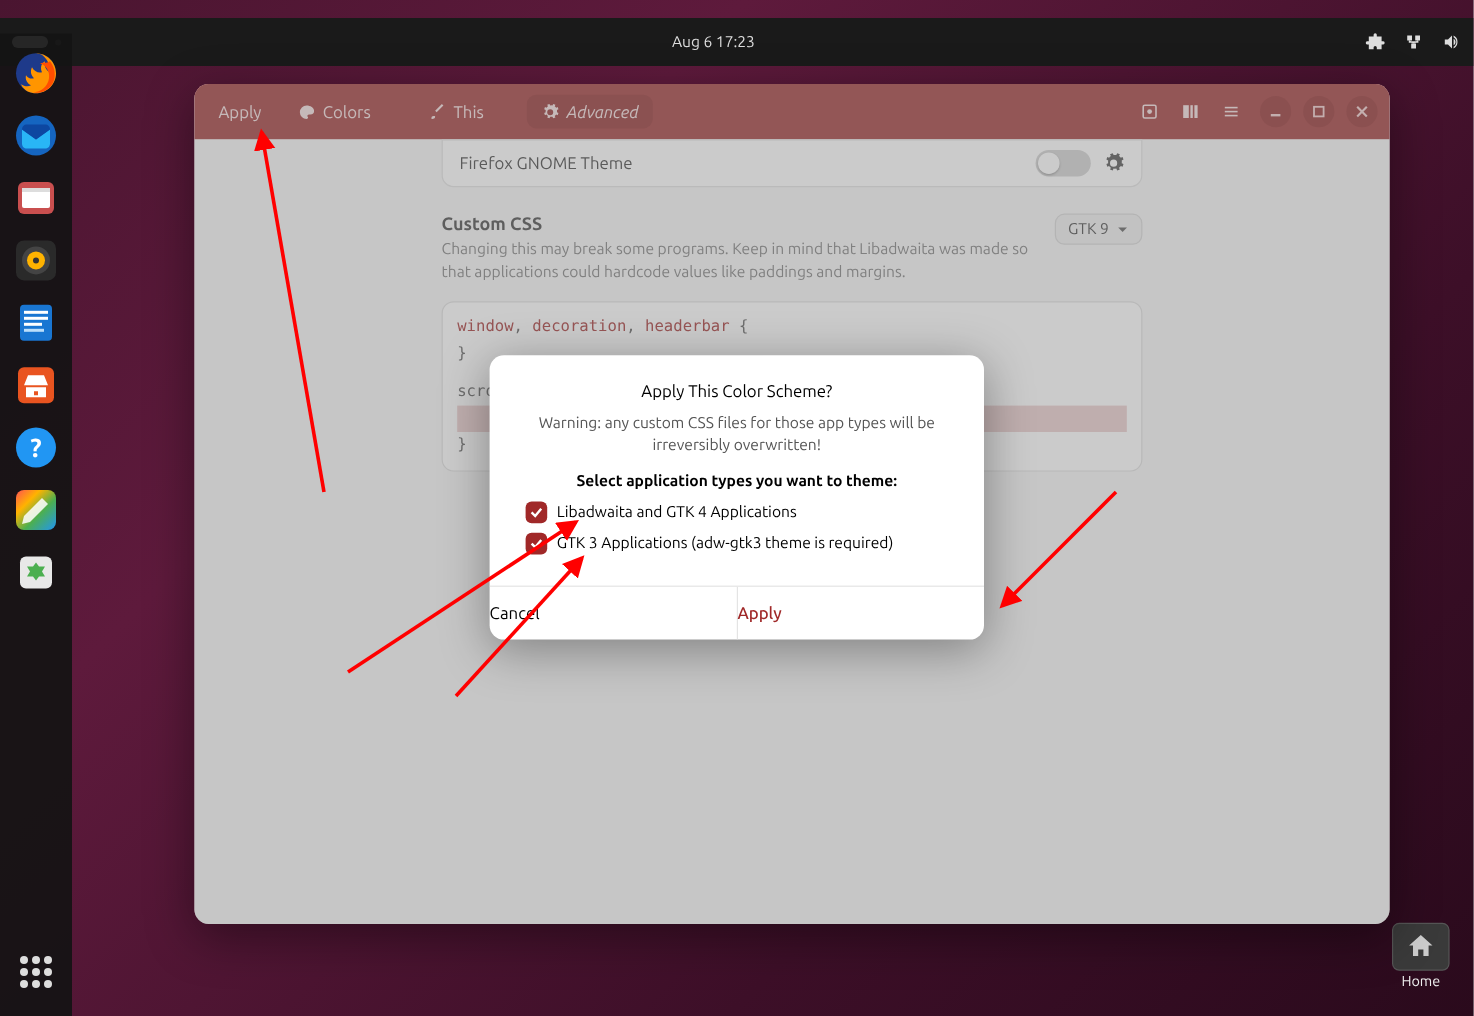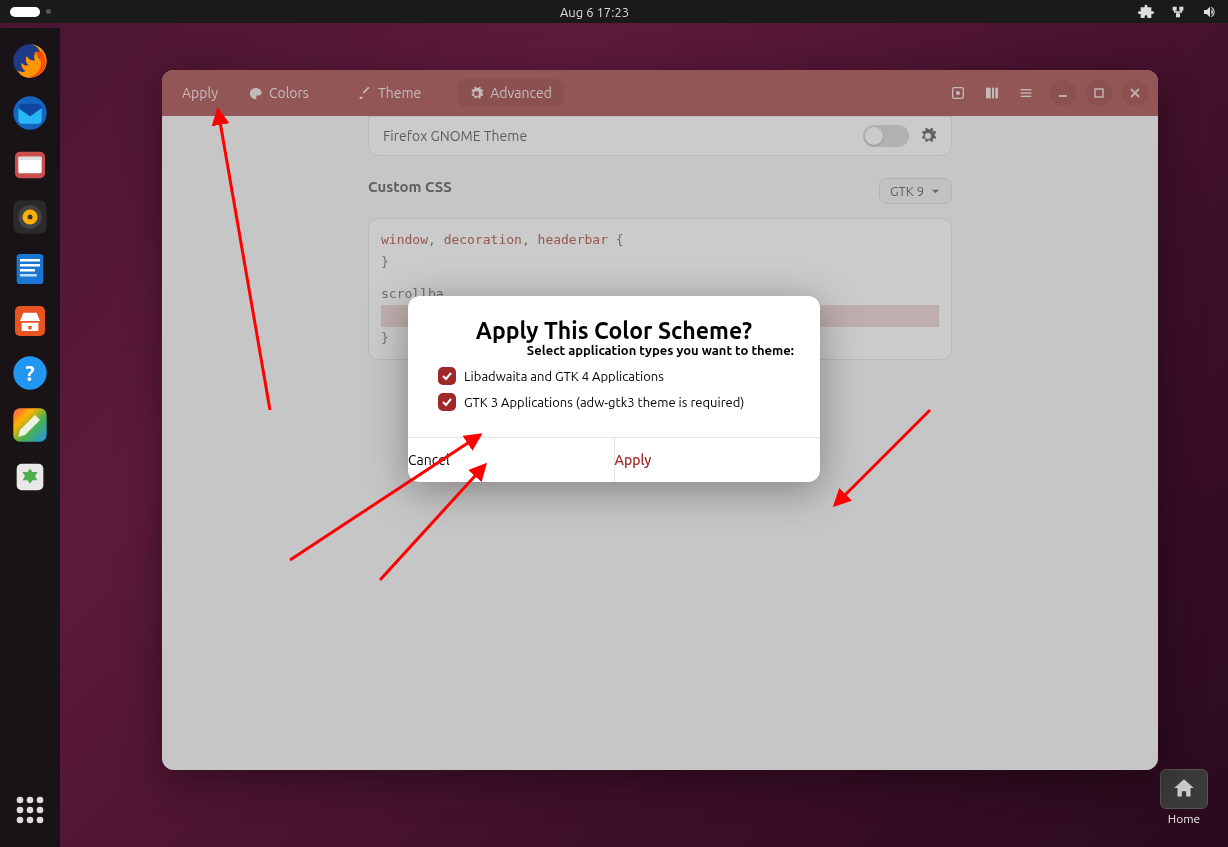--- a/index.html
+++ b/index.html
@@ -3,23 +3,23 @@
 <meta charset="utf-8">
 <style>
 * { margin: 0; padding: 0; box-sizing: border-box; }
 body {
   width: 1228px; height: 847px;
   font-family: Ubuntu, "Segoe UI", sans-serif;
   background: linear-gradient(135deg, #4a1530 0%, #5e1a3c 30%, #3d0f28 70%, #2a0a1c 100%);
   position: relative; overflow: hidden;
 }
 .topbar {
-  height: 23px; background: #1a1a1a; color: #ddd;
+  height: 40px; background: #1a1a1a; color: #ddd;
   display: flex; align-items: center; font-size: 13px;
-  padding: 0 10px; justify-content: space-between;
+  padding: 0 10px; justify-content: space-between; margin-top: 15px;
 }
 .topbar .left { display:flex; align-items:center; gap:6px; }
 .topbar .pill { background:#fff; width:30px; height:10px; border-radius:5px; }
 .topbar .dot { width:5px; height:5px; border-radius:50%; background:#555; }
 .topbar .right { display:flex; align-items:center; gap:16px; }
 .topbar .ico { width:16px; height:16px; fill:#ddd; }
 .dock {
   position:absolute; left:0; top:28px; bottom:0; width:60px;
   background:rgba(20,20,20,0.92); display:flex; flex-direction:column;
   align-items:center; padding-top:10px; gap:6px;
@@ -44,21 +44,21 @@
   box-shadow: 0 10px 40px rgba(0,0,0,0.4);
 }
 .headerbar {
   height:46px; background:#9a2a2a; color:#f5dede;
   display:flex; align-items:center; padding:0 10px; gap:8px;
 }
 .hb-apply { padding:4px 10px; font-size:14px; }
 .hb-center { flex:1; display:flex; gap:24px; align-items:center; }
 .hb-tab { display:flex; align-items:center; gap:6px; padding:6px 12px;
   border-radius:8px; font-size:14px; cursor:pointer; }
-.hb-tab.active { background:#8a2222; }
+.hb-tab.active { background:#8a2222;font-style:italic; }
 .hb-tab svg { width:15px; height:15px; fill:#f5dede; }
 .hb-right { display:flex; align-items:center; gap:6px; }
 .hb-iconbtn { width:28px; height:28px; border-radius:6px;
   display:flex; align-items:center; justify-content:center; }
 .hb-iconbtn svg { width:16px; height:16px; fill:#f5dede; }
 .winctrl { width:26px; height:26px; border-radius:50%; background:#8a2020;
   display:flex; align-items:center; justify-content:center; margin-left:4px;}
 .winctrl svg { width:12px; height:12px; fill:#f0caca; }
 .content { padding:0 206px 20px 206px; color:#3a3a3a; height:calc(100% - 46px); overflow:hidden;}
 .row-theme {
@@ -86,23 +86,23 @@
 .codebox .kw { color:#a02828; }
 .codebox .hl { background:#eacaca; display:inline-block; width:100%; }
 .dim-overlay { position:absolute; inset:0; background:rgba(140,140,140,0.45);
   pointer-events:none; }
 .dialog {
   position:absolute; left:50%; top:296px; transform:translateX(-50%);
   width:412px; background:#fff; border-radius:12px;
   box-shadow:0 8px 40px rgba(0,0,0,0.35); overflow:hidden; z-index:10;
 }
 .dialog .body { padding:22px 26px 18px 26px; text-align:center; }
-.dialog h2 { font-size:23px; font-weight:700; margin-bottom:0;}
+.dialog h2 { font-size:14px; font-weight:400; margin-bottom:10px;}
 .dialog .warn { font-size:13px; color:#555; line-height:1.4; margin-bottom:14px;}
-.dialog .select-label { font-size:13px; font-weight:700; margin-bottom:10px;text-align:right;}
+.dialog .select-label { font-size:13px; font-weight:700; margin-bottom:10px;}
 .dialog .opts { text-align:left; padding:0 4px;}
 .dialog .opt { display:flex; align-items:center; gap:8px; font-size:13px;
   margin-bottom:8px; }
 .chk { width:18px; height:18px; border-radius:5px; background:#a02828;
   display:flex; align-items:center; justify-content:center; flex-shrink:0;}
 .chk svg { width:12px; height:12px; fill:#fff; }
 .dialog .btns { display:flex; border-top:1px solid #e4e4e4; }
 .dialog .btn { flex:1; padding:14px 0; text-align:left; font-size:14px;
   cursor:pointer; }
 .dialog .btn + .btn { border-left:1px solid #e4e4e4; }
@@ -235,21 +235,21 @@
       <div class="hb-tab">
         <svg viewBox="0 0 24 24">
             <path d="M12 3a9 9 0 000 18c1 0 2-1 2-2s-1-1-1-2 1-2 2-2h2a5 5 0 005-5c0-4-5-7-10-7z"></path>
           </svg>
         <span>Colors</span>
       </div>
       <div class="hb-tab">
         <svg viewBox="0 0 24 24">
             <path d="M7 17c-2 0-3 1-3 3 0 1 1 1 1 1 2 0 4-1 4-3 0-1-1-1-2-1zm13-14l-2-2-9 9 2 2z"></path>
           </svg>
-        <span>Theme</span>
+        <span>This</span>
       </div>
       <div class="hb-tab active">
         <svg viewBox="0 0 24 24">
             <path d="M12 8a4 4 0 100 8 4 4 0 000-8zm9 4l2 1-1 3-2-1a8 8 0 01-2 2l1 2-3 1-1-2a8 8 0 01-3 0l-1 2-3-1 1-2a8 8 0 01-2-2l-2 1-1-3 2-1a8 8 0 010-3l-2-1 1-3 2 1a8 8 0 012-2l-1-2 3-1 1 2a8 8 0 013 0l1-2 3 1-1 2a8 8 0 012 2l2-1 1 3-2 1a8 8 0 010 3z"></path>
           </svg>
         <span>Advanced</span>
       </div>
     </div>
     <div class="hb-right">
       <div class="hb-iconbtn">
@@ -299,20 +299,21 @@
           <div class="knob"></div>
         </div>
       <svg class="gear" viewBox="0 0 24 24">
           <path d="M12 8a4 4 0 100 8 4 4 0 000-8zm9 4l2 1-1 3-2-1a8 8 0 01-2 2l1 2-3 1-1-2a8 8 0 01-3 0l-1 2-3-1 1-2a8 8 0 01-2-2l-2 1-1-3 2-1a8 8 0 010-3l-2-1 1-3 2 1a8 8 0 012-2l-1-2 3-1 1 2a8 8 0 013 0l1-2 3 1-1 2a8 8 0 012 2l2-1 1 3-2 1a8 8 0 010 3z"></path>
         </svg>
     </div>
 
     <div class="section-head">
       <div class="txt">
         <h3>Custom CSS</h3>
+        <p>Changing this may break some programs. Keep in mind that Libadwaita was made so that applications could hardcode values like paddings and margins.</p>
       </div>
       <div class="dropdown">
         <span>GTK 9</span>
         <svg viewBox="0 0 12 12">
             <path d="M2 4l4 4 4-4z"></path>
           </svg>
       </div>
     </div>
 
     <div class="codebox">
@@ -324,20 +325,21 @@
       <div>}</div>
     </div>
   </div>
 
   <div class="dim-overlay"></div>
 </div>
 
 <div class="dialog">
   <div class="body">
     <h2>Apply This Color Scheme?</h2>
+    <div class="warn">Warning: any custom CSS files for those app types will be irreversibly overwritten!</div>
     <div class="select-label">Select application types you want to theme:</div>
     <div class="opts">
       <div class="opt">
         <div class="chk">
             <svg viewBox="0 0 12 12">
               <path d="M2 6l3 3 5-6" fill="none" stroke="#fff" stroke-width="2"></path>
             </svg>
           </div>
         <span>Libadwaita and GTK 4 Applications</span>
       </div>

